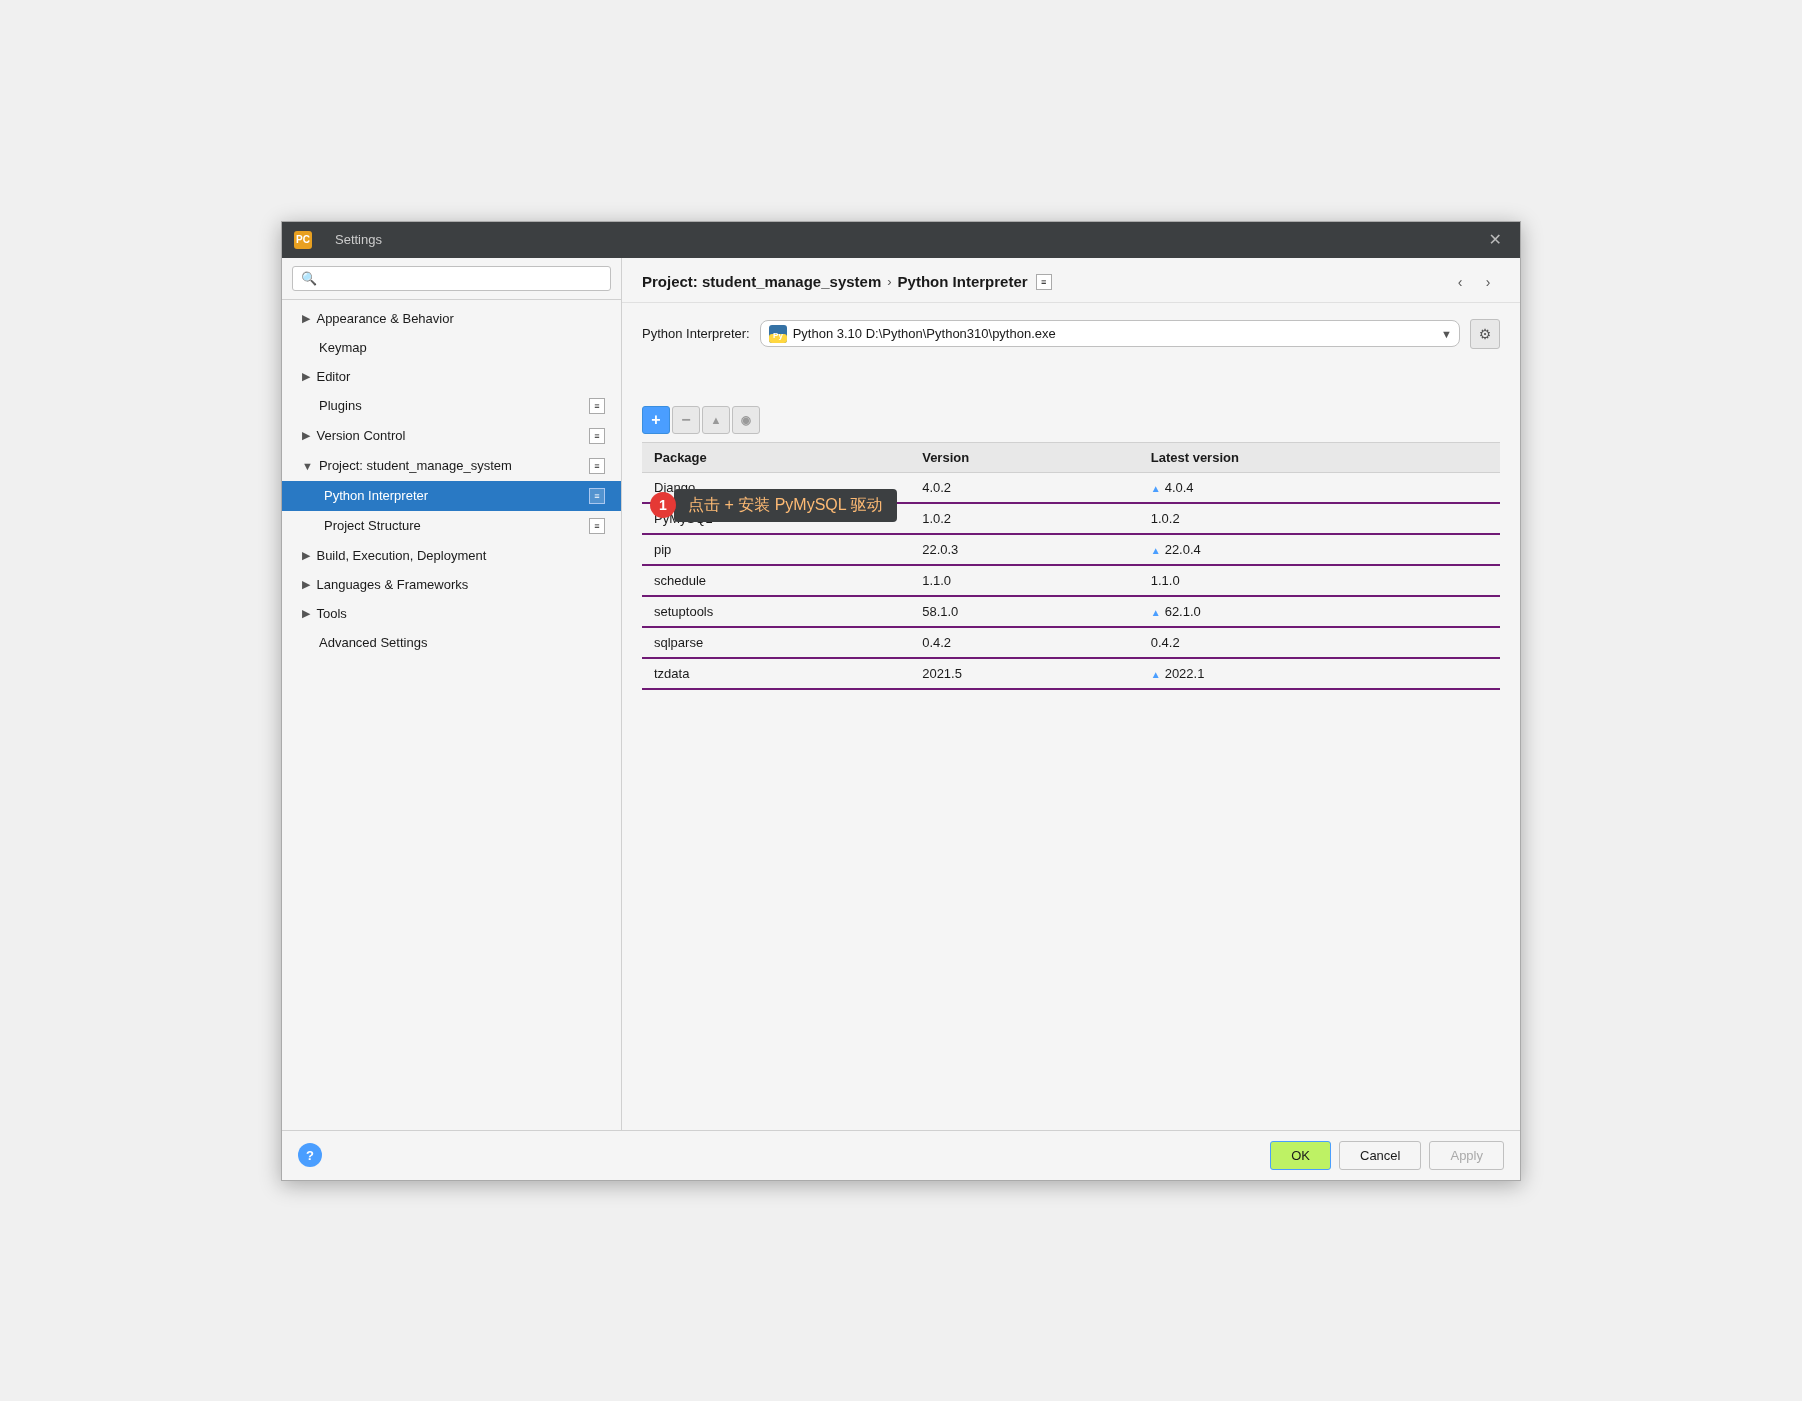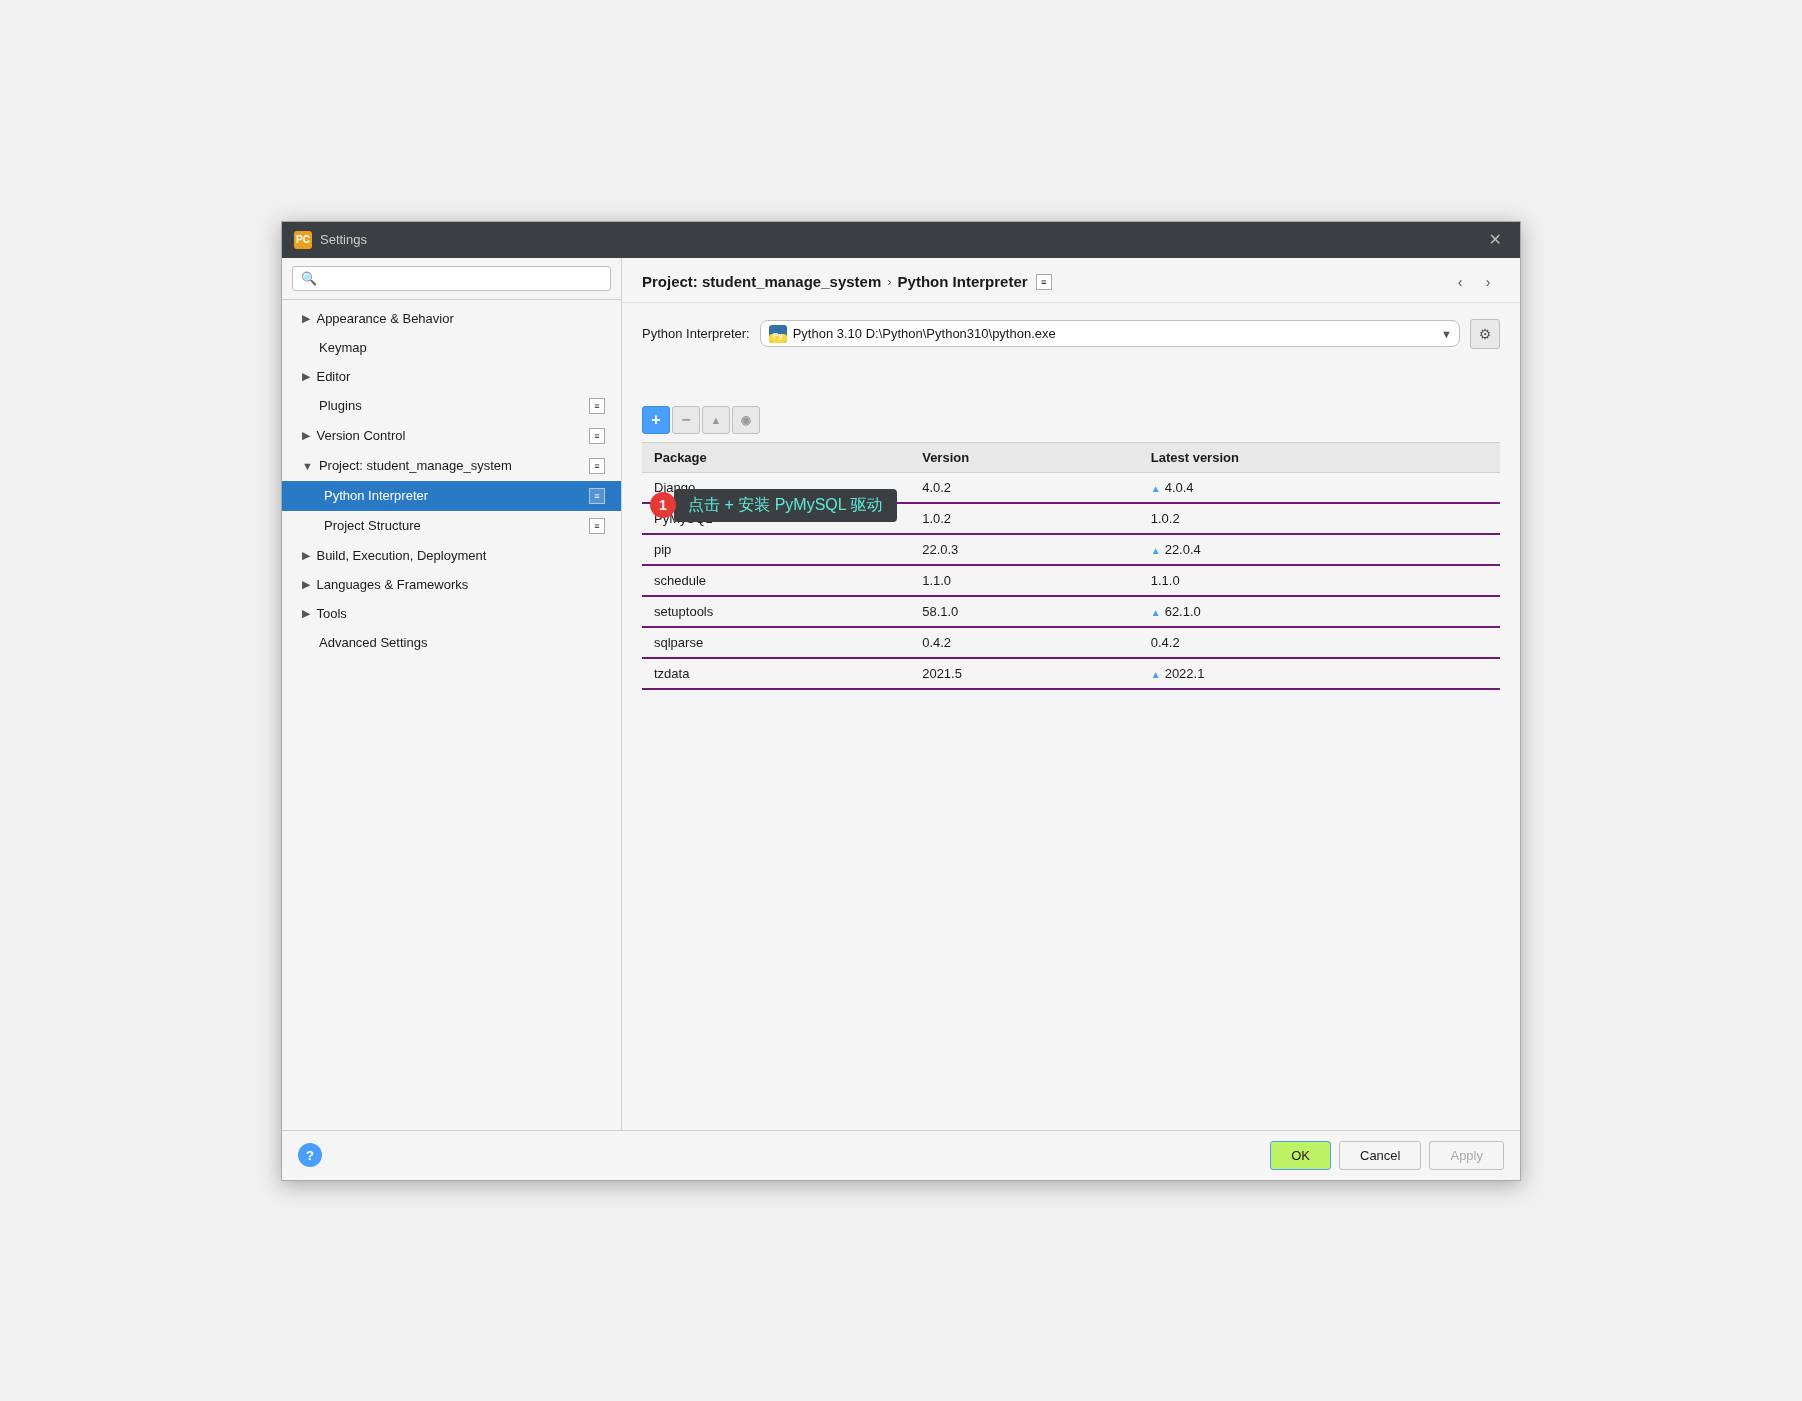--- a/index.html
+++ b/index.html
@@ -22,20 +22,21 @@
       flex-direction: column;
     }
     .title-bar {
       background: #3c3f41;
       color: #bbb;
       display: flex;
       align-items: center;
       padding: 0 12px;
       height: 36px;
       flex-shrink: 0;
+      gap: 15px;
     }
     .title-bar .app-icon {
       width: 18px;
       height: 18px;
       background: #e8a020;
       border-radius: 3px;
       margin-right: 8px;
       display: flex;
       align-items: center;
       justify-content: center;
@@ -262,21 +263,21 @@
       font-size: 14px;
       font-weight: bold;
       display: flex;
       align-items: center;
       justify-content: center;
       flex-shrink: 0;
       z-index: 2;
     }
     .tooltip-box {
       background: #3c3f41;
-      color: #5eead4;
+      color: #fdba74;
       padding: 6px 14px;
       border-radius: 4px;
       font-size: 16px;
       font-weight: 500;
       white-space: nowrap;
       margin-left: -2px;
     }
     
     .pkg-toolbar {
       display: flex;

